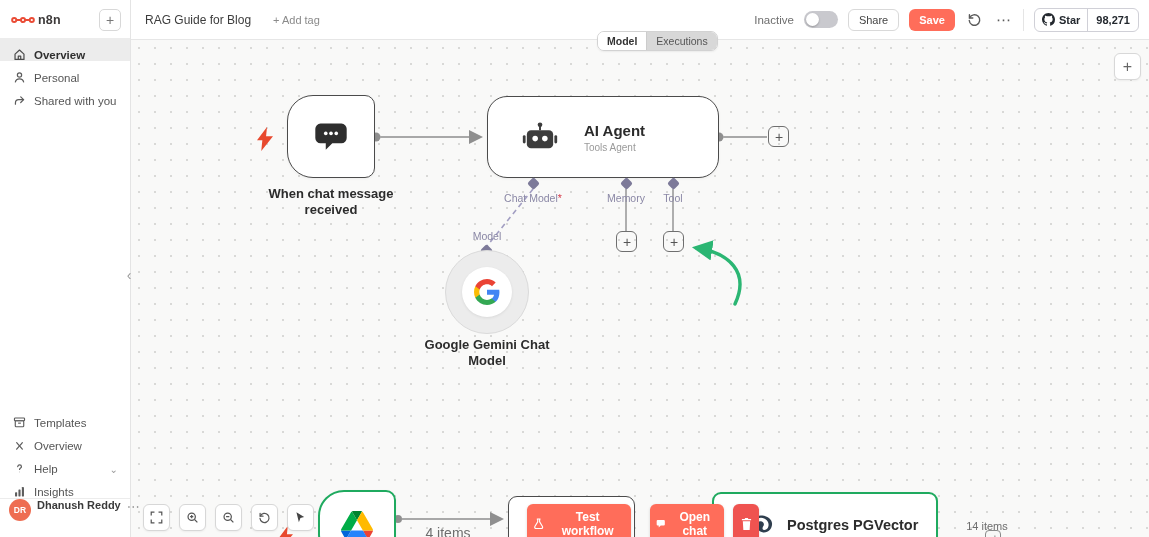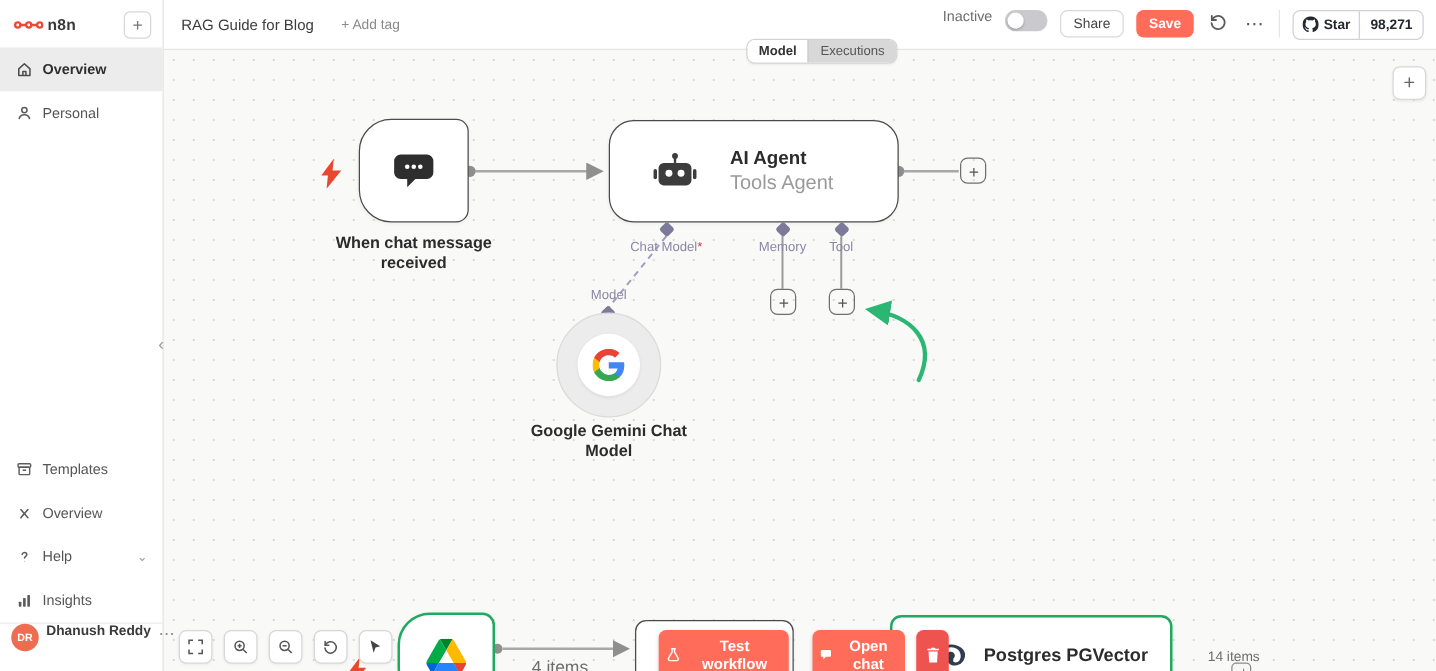--- a/index.html
+++ b/index.html
@@ -7,37 +7,37 @@
        font-family:"Liberation Sans",sans-serif;color:#333;-webkit-font-smoothing:antialiased}
 
   
   .sidebar{position:absolute;left:0;top:0;width:131px;height:537px;background:#fff;
            border-right:1px solid #e4e4e4;box-sizing:border-box;display:flex;flex-direction:column;z-index:40}
   .logo-row{display:flex;align-items:center;justify-content:space-between;padding:9px 9px 7px 11px}
   .logo{display:flex;align-items:center;gap:3px;cursor:pointer}
   .logo-text{font-size:12.5px;font-weight:700;color:#3d3a3a;letter-spacing:.2px}
   .sq-btn{width:22px;height:22px;border:1px solid #d8d8d8;border-radius:5px;background:#fff;
           display:flex;align-items:center;justify-content:center;font-size:14px;color:#777;cursor:pointer}
-  .side-item{display:flex;align-items:center;gap:8px;height:35px;padding:0 12px;font-size:11.5px;color:#555;cursor:pointer}
+  .side-item{display:flex;align-items:flex-end;gap:8px;height:23px;padding:0 12px;font-size:11.5px;color:#555;cursor:pointer}
   .side-item.active{background:#ececec;color:#2f2f2f;font-weight:700}
   .side-item .sicon{width:14px;display:flex;justify-content:center}
   .side-chevron{margin-left:auto;color:#9a9a9a;font-size:10px}
   .sidebar-bottom{margin-top:auto}
   .user-row{height:38px;border-top:1px solid #ececec;display:flex;align-items:flex-start;gap:6px;padding:0 9px;cursor:pointer}
   .avatar{width:22px;height:22px;border-radius:50%;background:#ee6d52;color:#fff;font-size:8.5px;font-weight:700;
           display:flex;align-items:center;justify-content:center;flex:0 0 auto}
   .user-name{font-size:11px;font-weight:700;color:#3a3a3a;white-space:nowrap}
   .user-menu{margin-left:auto;color:#8a8a8a;font-size:13px;cursor:pointer}
 
   
   .header{position:absolute;left:131px;top:0;width:1018px;height:40px;background:#fff;border-bottom:1px solid #e6e6e6;
           box-sizing:border-box;display:flex;align-items:center;padding:0 10px 0 14px;z-index:30}
   .wf-title{font-size:12px;color:#3c3c3c;font-weight:500;cursor:text}
   .add-tag{font-size:11px;color:#8a8a8a;margin-left:22px;cursor:pointer}
-  .header-right{margin-left:auto;display:flex;align-items:flex-start;gap:10px}
+  .header-right{margin-left:auto;display:flex;align-items:center;gap:10px}
   .inactive-label{font-size:11.5px;color:#6e6e6e}
   .toggle{width:34px;height:17px;border-radius:9px;background:#c9c9ce;position:relative;cursor:pointer}
   .toggle::after{content:"";position:absolute;left:2px;top:2px;width:13px;height:13px;border-radius:50%;background:#fff;box-shadow:0 1px 2px rgba(0,0,0,.25)}
   .btn-share{height:22px;padding:0 10px;border:1px solid #d9d9d9;border-radius:6px;background:#fff;font-size:11px;color:#444;
              display:flex;align-items:center;cursor:pointer}
   .btn-save{height:22px;padding:0 10px;border:none;border-radius:6px;background:#ff6d5a;font-size:11px;font-weight:700;color:#fff;
             display:flex;align-items:center;cursor:pointer}
   .icon-btn{background:none;border:none;padding:2px;display:flex;align-items:center;cursor:pointer;color:#5a5a5a;font-size:15px}
   .vdiv{width:1px;height:22px;background:#e5e5e5}
   .gh{display:flex;height:22px;border:1px solid #d0d0d7;border-radius:6px;overflow:hidden;font-size:11px;cursor:pointer;background:#fff}
@@ -54,21 +54,21 @@
   
   .canvas{position:absolute;left:131px;top:40px;width:1018px;height:497px;overflow:hidden;background:#f9f9f8;
           background-image:radial-gradient(circle,#d9d9d7 1px,transparent 1.2px);background-size:16px 16px}
   .wires{position:absolute;left:0;top:0;pointer-events:none}
   .node{position:absolute;background:#fff;border:1.7px solid #4b4b4b;box-sizing:border-box;
         box-shadow:0 1px 3px rgba(0,0,0,.05);cursor:pointer}
   .trigger-node{border-radius:26px 10px 10px 26px;display:flex;align-items:center;justify-content:center}
   .node-label{position:absolute;font-size:13px;font-weight:700;color:#2c2c2c;text-align:center;line-height:1.25}
   .agent-node{border-radius:20px;display:flex;align-items:center;gap:26px;padding-left:34px}
   .agent-title{font-size:15px;font-weight:700;color:#2b2b2b}
-  .agent-sub{font-size:16px;color:#9a9a9a;margin-top:3px}
+  .agent-sub{font-size:10px;color:#9a9a9a;margin-top:3px}
   .diamond{position:absolute;width:9px;height:9px;background:#7d7a99;transform:rotate(45deg);border-radius:2px}
   .port-label{position:absolute;transform:translateX(-50%);font-size:10.5px;color:#8a87a5;white-space:nowrap}
   .req{color:#d73a49}
   .plus-box{position:absolute;width:21px;height:21px;border:1.7px solid #6f6f6f;border-radius:6px;background:transparent;
             color:#555;font-size:14px;line-height:18px;text-align:center;cursor:pointer;box-sizing:border-box}
   .gemini-circle{position:absolute;left:314px;top:210px;width:84px;height:84px;border-radius:50%;background:#ececec;
                  border:1px solid #dadada;display:flex;align-items:center;justify-content:center;cursor:pointer;box-sizing:border-box}
   .gemini-inner{width:50px;height:50px;border-radius:50%;background:#fff;display:flex;align-items:center;justify-content:center;
                 box-shadow:0 1px 3px rgba(0,0,0,.08)}
   .green-node{border:2px solid #1faa5f}
@@ -119,20 +119,29 @@
     </div>
     <div class="side-item">
       <span class="sicon">
         <svg viewBox="0 0 16 16" width="13" fill="none" stroke="#5c5c5c" stroke-width="1.5">
           <circle cx="8" cy="5" r="2.6"></circle>
             <path d="M2.8 14c.5-3 2.6-4.4 5.2-4.4s4.7 1.4 5.2 4.4"></path>
           </svg>
       </span>
       <span>Personal</span>
     </div>
+    <div class="side-item">
+      <span class="sicon">
+        <svg viewBox="0 0 16 16" width="13" fill="none" stroke="#5c5c5c" stroke-width="1.5" stroke-linecap="round" stroke-linejoin="round">
+          <path d="M9.5 3.5 13 7l-3.5 3.5"></path>
+            <path d="M13 7H7a4 4 0 0 0-4 4v1.5"></path>
+          </svg>
+      </span>
+      <span>Shared with you</span>
+    </div>
   </nav>
 
   <div class="sidebar-bottom">
     <div class="side-item">
       <span class="sicon">
         <svg viewBox="0 0 16 16" width="13" fill="none" stroke="#5c5c5c" stroke-width="1.4">
           <rect x="1.8" y="2.5" width="12.4" height="3.4" rx="1"></rect>
             <rect x="2.8" y="5.9" width="10.4" height="7.3" rx="1"></rect>
             <path d="M6.3 8.8h3.4"></path>
           </svg>

